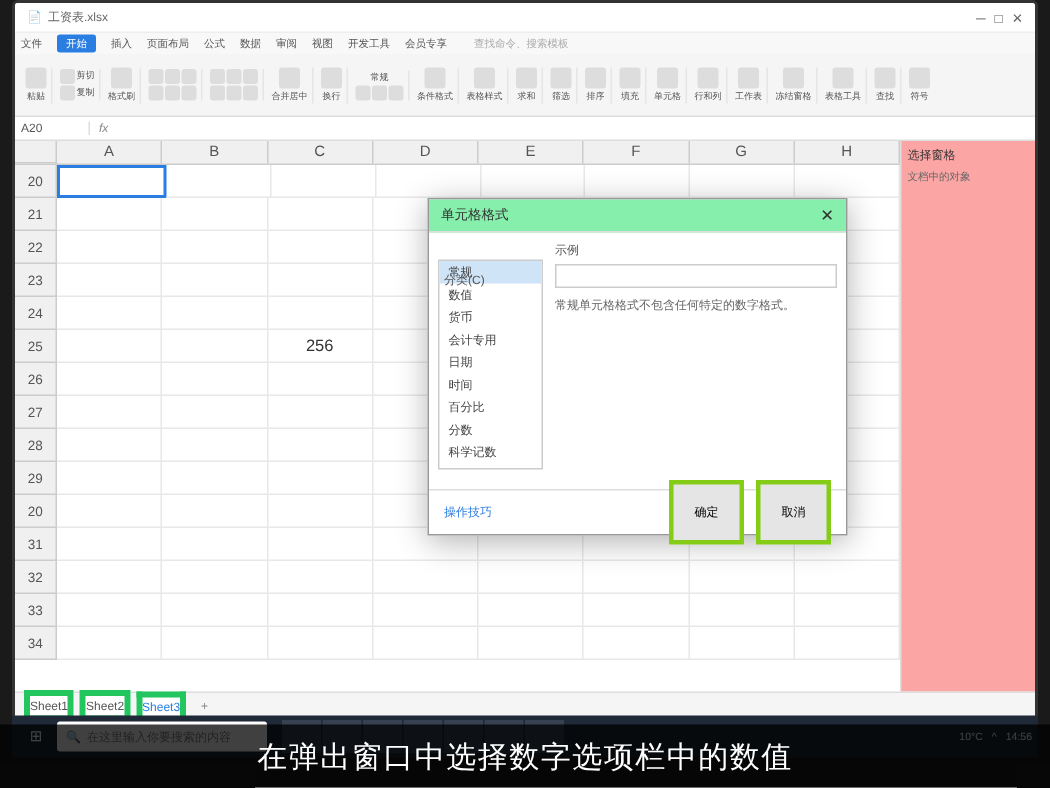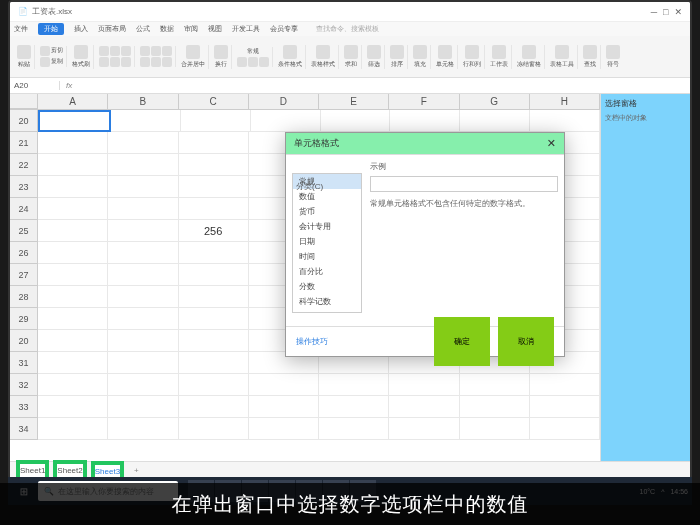--- a/index.html
+++ b/index.html
@@ -26,40 +26,40 @@
 .main{display:flex;height:calc(100% - 122px)}
 .sheet{flex:1;position:relative;background:#fff}
 .cols{display:flex;height:16px;background:#f0f0f0;border-bottom:1px solid #ccc}
 .rowh{width:28px;background:#f0f0f0;border-right:1px solid #ccc;border-bottom:1px solid #ccc}
 .ch{flex:1;min-width:60px;border-right:1px solid #ccc;display:flex;align-items:center;justify-content:center;font-size:10px;color:#555}
 .rows{display:flex;flex-direction:column}
 .rw{display:flex;height:22px}
 .rw .rh{width:28px;background:#f0f0f0;border-right:1px solid #ccc;border-bottom:1px solid #ccc;display:flex;align-items:center;justify-content:center;font-size:9px;color:#555}
 .rw .cell{flex:1;min-width:60px;border-right:1px solid #e8e8e8;border-bottom:1px solid #e8e8e8;display:flex;align-items:center;justify-content:center;font-size:11px;color:#333}
 .rw .cell.selected{border:2px solid #2a7de1}
-.sidepanel{width:90px;background:#7dd3fc;border-left:1px solid #ddd;padding:4px;font-size:7px;color:#666}
+.sidepanel{width:90px;background:#fca5a5;border-left:1px solid #ddd;padding:4px;font-size:7px;color:#666}
 .sidepanel .sphdr{font-size:8px;margin-bottom:4px;color:#333}
 .dialog{position:absolute;left:275px;top:130px;width:280px;height:225px;background:#fff;border:1px solid #999;box-shadow:0 4px 20px rgba(0,0,0,.3);display:flex;flex-direction:column}
 .dialog .dtitle{height:22px;background:#86efac;display:flex;align-items:center;padding:0 8px;font-size:9px;color:#333;border-bottom:1px solid #ddd}
 .dialog .dtitle .dclose{margin-left:auto;cursor:pointer;font-size:11px}
 .dialog .dtabs{height:20px;display:flex;border-bottom:1px solid #ddd;font-size:8px}
 .dialog .dtab{padding:3px 8px;color:#555;cursor:pointer;border-right:1px solid #eee}
 .dialog .dtab.active{border-bottom:2px solid #2a7de1;color:#2a7de1}
 .dialog .dbody{flex:1;display:flex;padding:6px;gap:8px}
 .dialog .catlabel{font-size:8px;color:#555;position:absolute;top:48px;left:10px}
 .dialog .catlist{width:70px;border:1px solid #ccc;font-size:8px;margin-top:12px;height:140px;overflow:hidden}
 .dialog .catitem{padding:2px 6px;cursor:pointer;color:#444}
 .dialog .catitem.sel{background:#d0e4f7}
 .dialog .preview{flex:1;}
 .dialog .preview .pvlbl{font-size:8px;color:#555;margin-bottom:4px}
 .dialog .preview .pvbox{border:1px solid #ccc;height:16px;margin-bottom:6px}
 .dialog .preview .pvdesc{font-size:8px;color:#666}
 .dialog .dfoot{height:30px;border-top:1px solid #ddd;display:flex;align-items:center;justify-content:flex-end;padding:0 10px;gap:8px}
 .dialog .dfoot .helplnk{margin-right:auto;font-size:8px;color:#2a7de1}
-.dialog .dbtn{font-size:8px;padding:13px 14px;border:6px solid #84cc16;background:#84cc16;cursor:pointer}
+.dialog .dbtn{font-size:8px;padding:13px 14px;border:3px solid #84cc16;background:#e5e5e5;cursor:pointer}
 .sheettabs{position:absolute;bottom:14px;left:0;right:0;height:18px;background:#f5f5f5;border-top:1px solid #ddd;display:flex;align-items:center;padding:0 6px;font-size:8px;gap:4px}
 .sheettabs .stab{padding:2px 0;background:#fff;border:4px solid #22c55e;cursor:pointer;color:#555}
 .sheettabs .stab.active{color:#2a7de1;border-bottom:2px solid #2a7de1}
 .sheettabs .sadd{padding:2px 6px;color:#888;cursor:pointer}
 .statusbar{position:absolute;bottom:0;left:0;right:0;height:14px;background:#f0f0f0;border-top:1px solid #ddd;display:flex;align-items:center;padding:0 6px;font-size:7px;color:#666}
 .statusbar .sright{margin-left:auto;display:flex;gap:8px}
 .taskbar{position:absolute;bottom:20px;left:8px;right:8px;height:28px;background:#1f2937;display:flex;align-items:center;padding:0 4px;gap:2px}
 .taskbar .tbtn{width:24px;height:22px;display:flex;align-items:center;justify-content:center;color:#fff;font-size:10px}
 .taskbar .tsearch{width:140px;height:20px;background:#fff;border-radius:2px;display:flex;align-items:center;padding:0 6px;font-size:8px;color:#888;gap:4px}
 .taskbar .ticons{display:flex;gap:1px;margin-left:8px}

